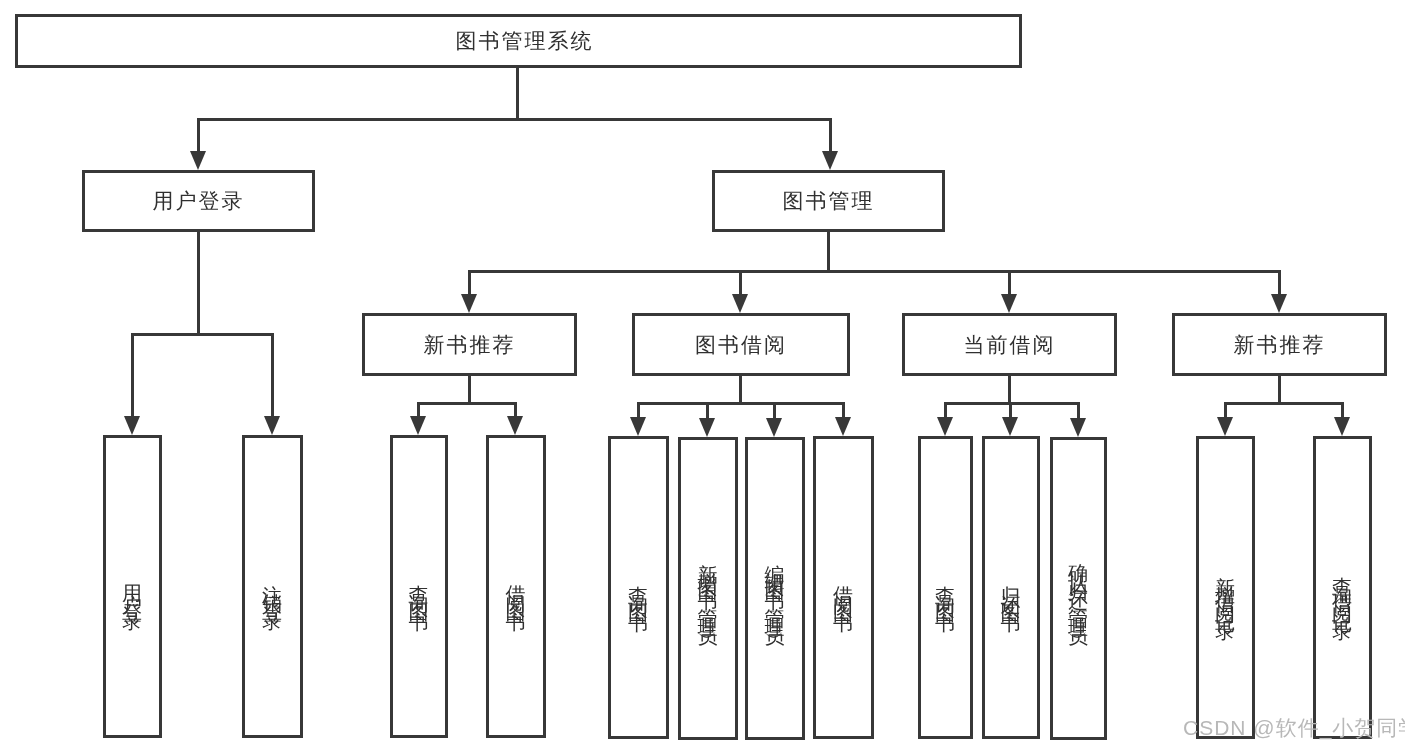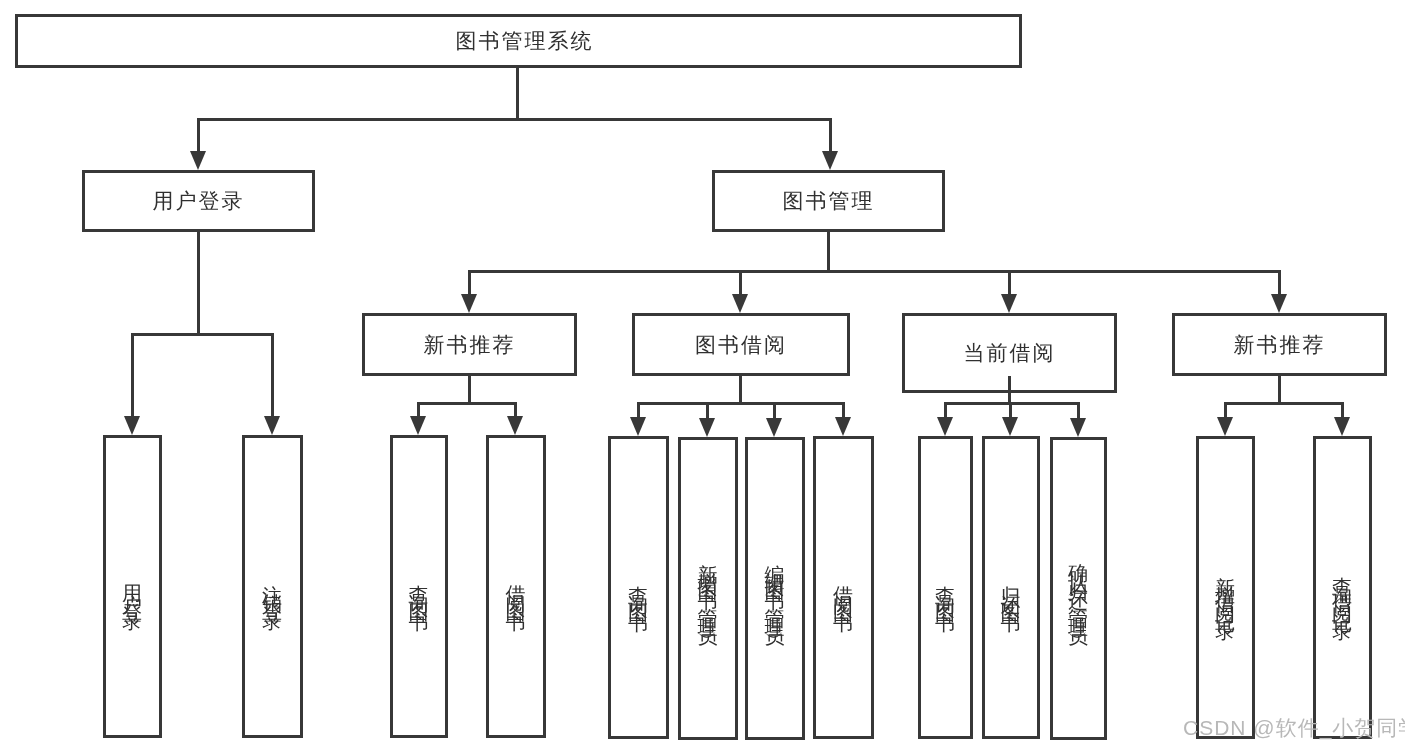--- a/index.html
+++ b/index.html
@@ -72,21 +72,21 @@
   <div class="node h" style="left:15px;top:14px;width:1007px;height:54px;padding-left:12px;">图书管理系统</div>
 
   <div class="node h" style="left:82px;top:170px;width:233px;height:62px;">用户登录</div>
 
   <div class="node h" style="left:712px;top:170px;width:233px;height:62px;">图书管理</div>
 
   <div class="node h" style="left:362px;top:313px;width:215px;height:63px;">新书推荐</div>
 
   <div class="node h" style="left:632px;top:313px;width:218px;height:63px;">图书借阅</div>
 
-  <div class="node h" style="left:902px;top:313px;width:215px;height:80px;">当前借阅</div>
+  <div class="node h" style="left:902px;top:313px;width:215px;height:63px;">当前借阅</div>
 
   <div class="node h" style="left:1172px;top:313px;width:215px;height:63px;">新书推荐</div>
 
   <div class="node v" style="left:103px;top:435px;width:59px;height:303px;">用户登录</div>
 
   <div class="node v" style="left:242px;top:435px;width:61px;height:303px;">注销登录</div>
 
   <div class="node v" style="left:390px;top:435px;width:58px;height:303px;">查询图书</div>
 
   <div class="node v" style="left:486px;top:435px;width:60px;height:303px;">借阅图书</div>

